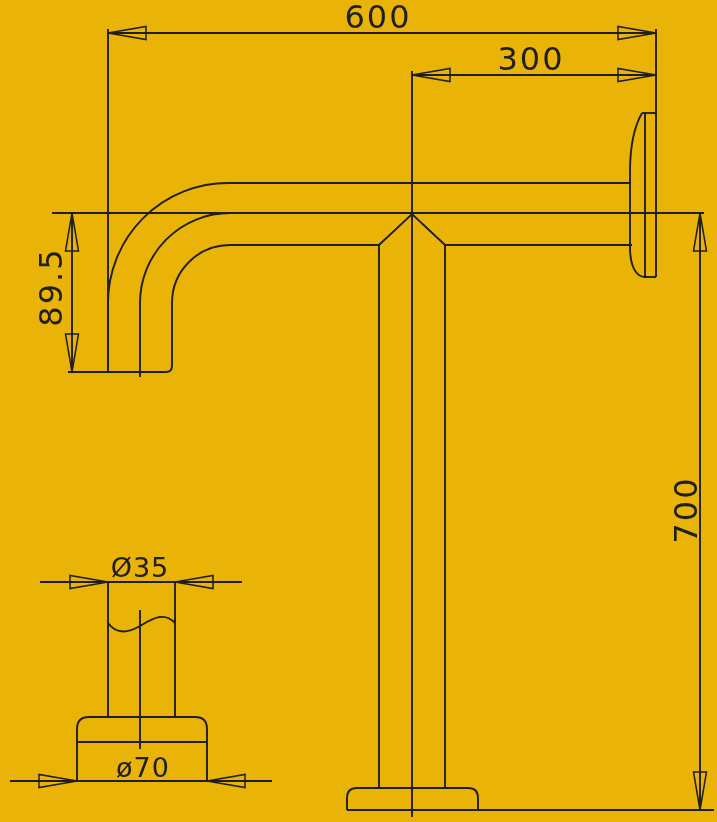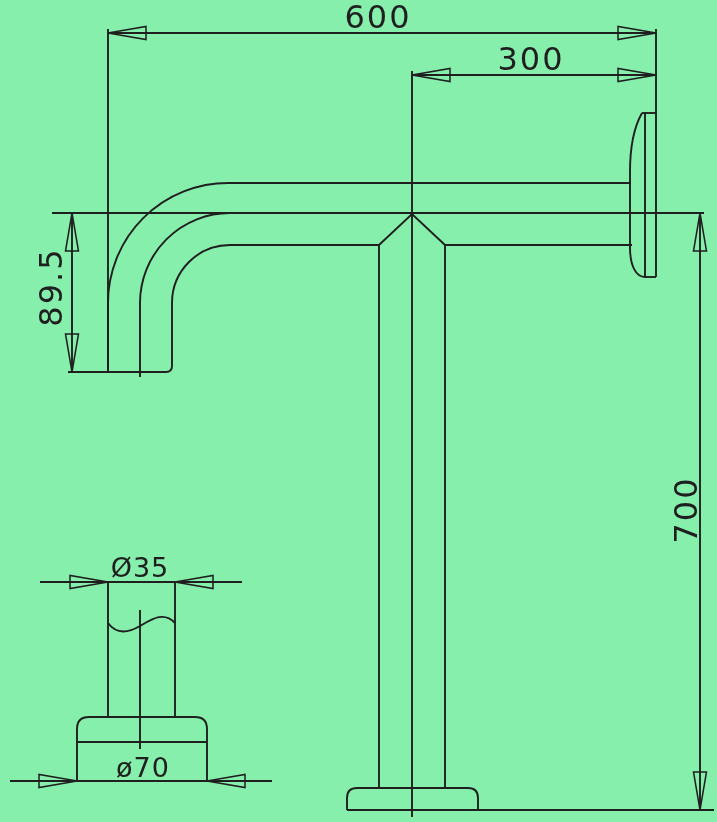--- a/index.html
+++ b/index.html
@@ -4,21 +4,21 @@
 <style>
   html, body {
     margin: 0;
     padding: 0;
     background: #ffffff;
   }
   .canvas {
     position: relative;
     width: 717px;
     height: 822px;
-    background: #86efac;
+    background: #eab308;
     overflow: hidden;
   }
   svg { display: block; }
   .ln {
     stroke: #1f1f1f;
     stroke-width: 1.9;
     fill: none;
     stroke-linecap: butt;
     stroke-linejoin: miter;
   }

